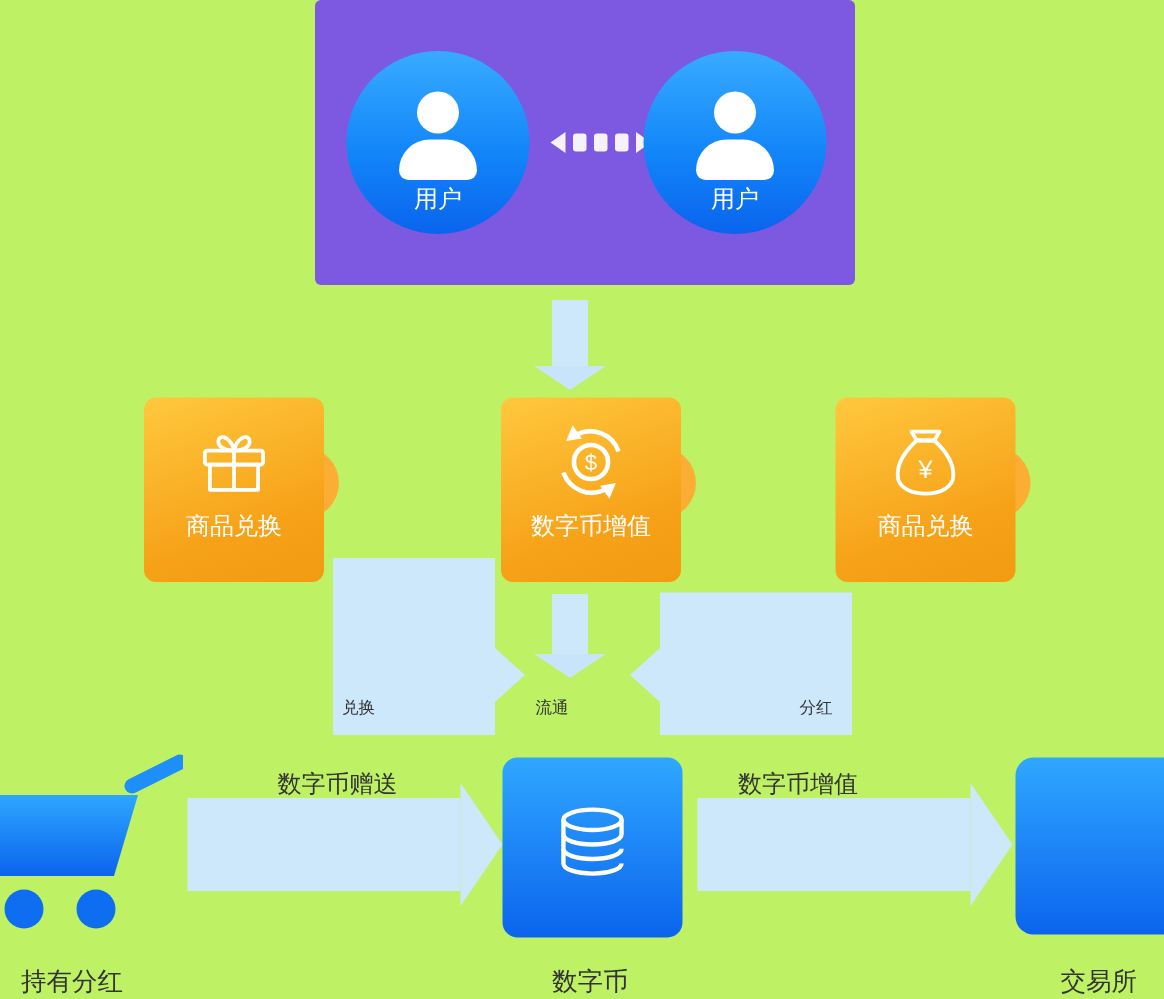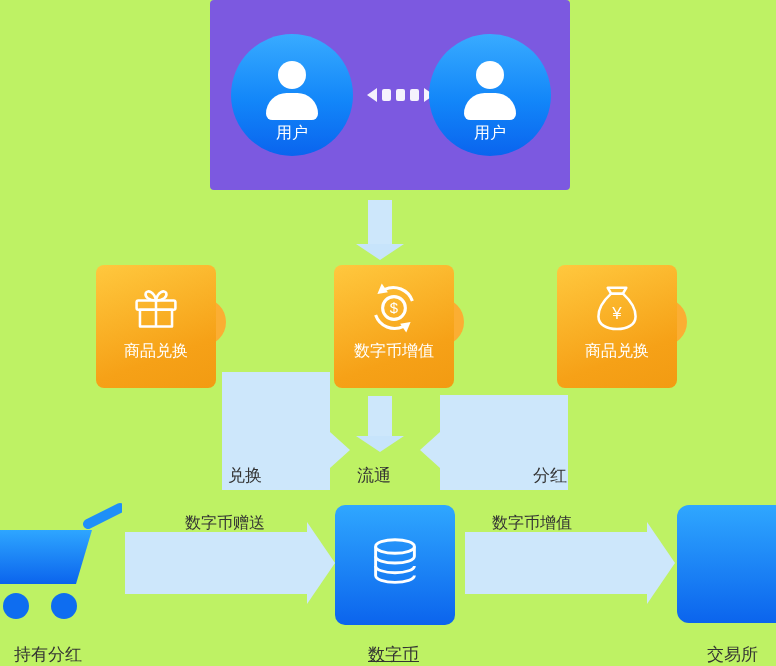--- a/index.html
+++ b/index.html
@@ -33,21 +33,21 @@
   .bulge{position:absolute;width:48px;height:48px;border-radius:50%;background:#FBAE33;z-index:1;}
 
   
   .lb{position:absolute;background:#CDE7FB;}
   .v-shaft{width:24px;}
   .v-head{position:absolute;width:0;height:0;border-left:24px solid transparent;border-right:24px solid transparent;border-top:16px solid #C7E4FB;background:none;}
   .h-head-r{position:absolute;width:0;height:0;border-top:41px solid transparent;border-bottom:41px solid transparent;border-left:28px solid #CDE7FB;background:none;}
   .blk-head-r{position:absolute;width:0;height:0;border-top:18px solid transparent;border-bottom:18px solid transparent;border-left:20px solid #CDE7FB;background:none;}
   .blk-head-l{position:absolute;width:0;height:0;border-top:18px solid transparent;border-bottom:18px solid transparent;border-right:20px solid #CDE7FB;background:none;}
 
-  .flow-label{position:absolute;color:#333;font-size:17px;z-index:3;}
+  .flow-label{position:absolute;color:#333;font-size:11px;z-index:3;}
   .section-label{position:absolute;color:#333;font-size:17px;z-index:3;}
 
   
   .dc-box{position:absolute;left:335px;top:505px;width:120px;height:120px;border-radius:10px;z-index:2;
     background:linear-gradient(180deg,#2FA7FF 0%,#0B64ED 100%);
     display:flex;align-items:center;justify-content:center;}
   .ex-box{position:absolute;left:677px;top:505px;width:125px;height:118px;border-radius:12px;z-index:2;
     background:linear-gradient(180deg,#2FA7FF 0%,#0B64ED 100%);}
   .cart-wrap{position:absolute;left:-30px;top:500px;width:152px;height:132px;z-index:2;}
 </style>
@@ -167,16 +167,16 @@
         <path d="M12 15 V25 C12 29 21 32 32 32 C43 32 52 29 52 25 V15"></path>
         <path d="M12 25 V35 C12 39 21 42 32 42 C43 42 52 39 52 35"></path>
         <path d="M12 35 V45 C12 49 21 52 32 52 C43 52 52 49 52 45"></path>
       </svg>
     </span>
   </div>
 
   <div class="ex-box"></div>
 
   <div class="section-label" style="left:14px;top:643px;">持有分红</div>
-  <div class="section-label" style="left:368px;top:643px;text-decoration:underline;">数字币</div>
+  <div class="section-label" style="left:368px;top:643px;">数字币</div>
   <div class="section-label" style="left:707px;top:643px;">交易所</div>
 
 </div>
 
 </body></html>

